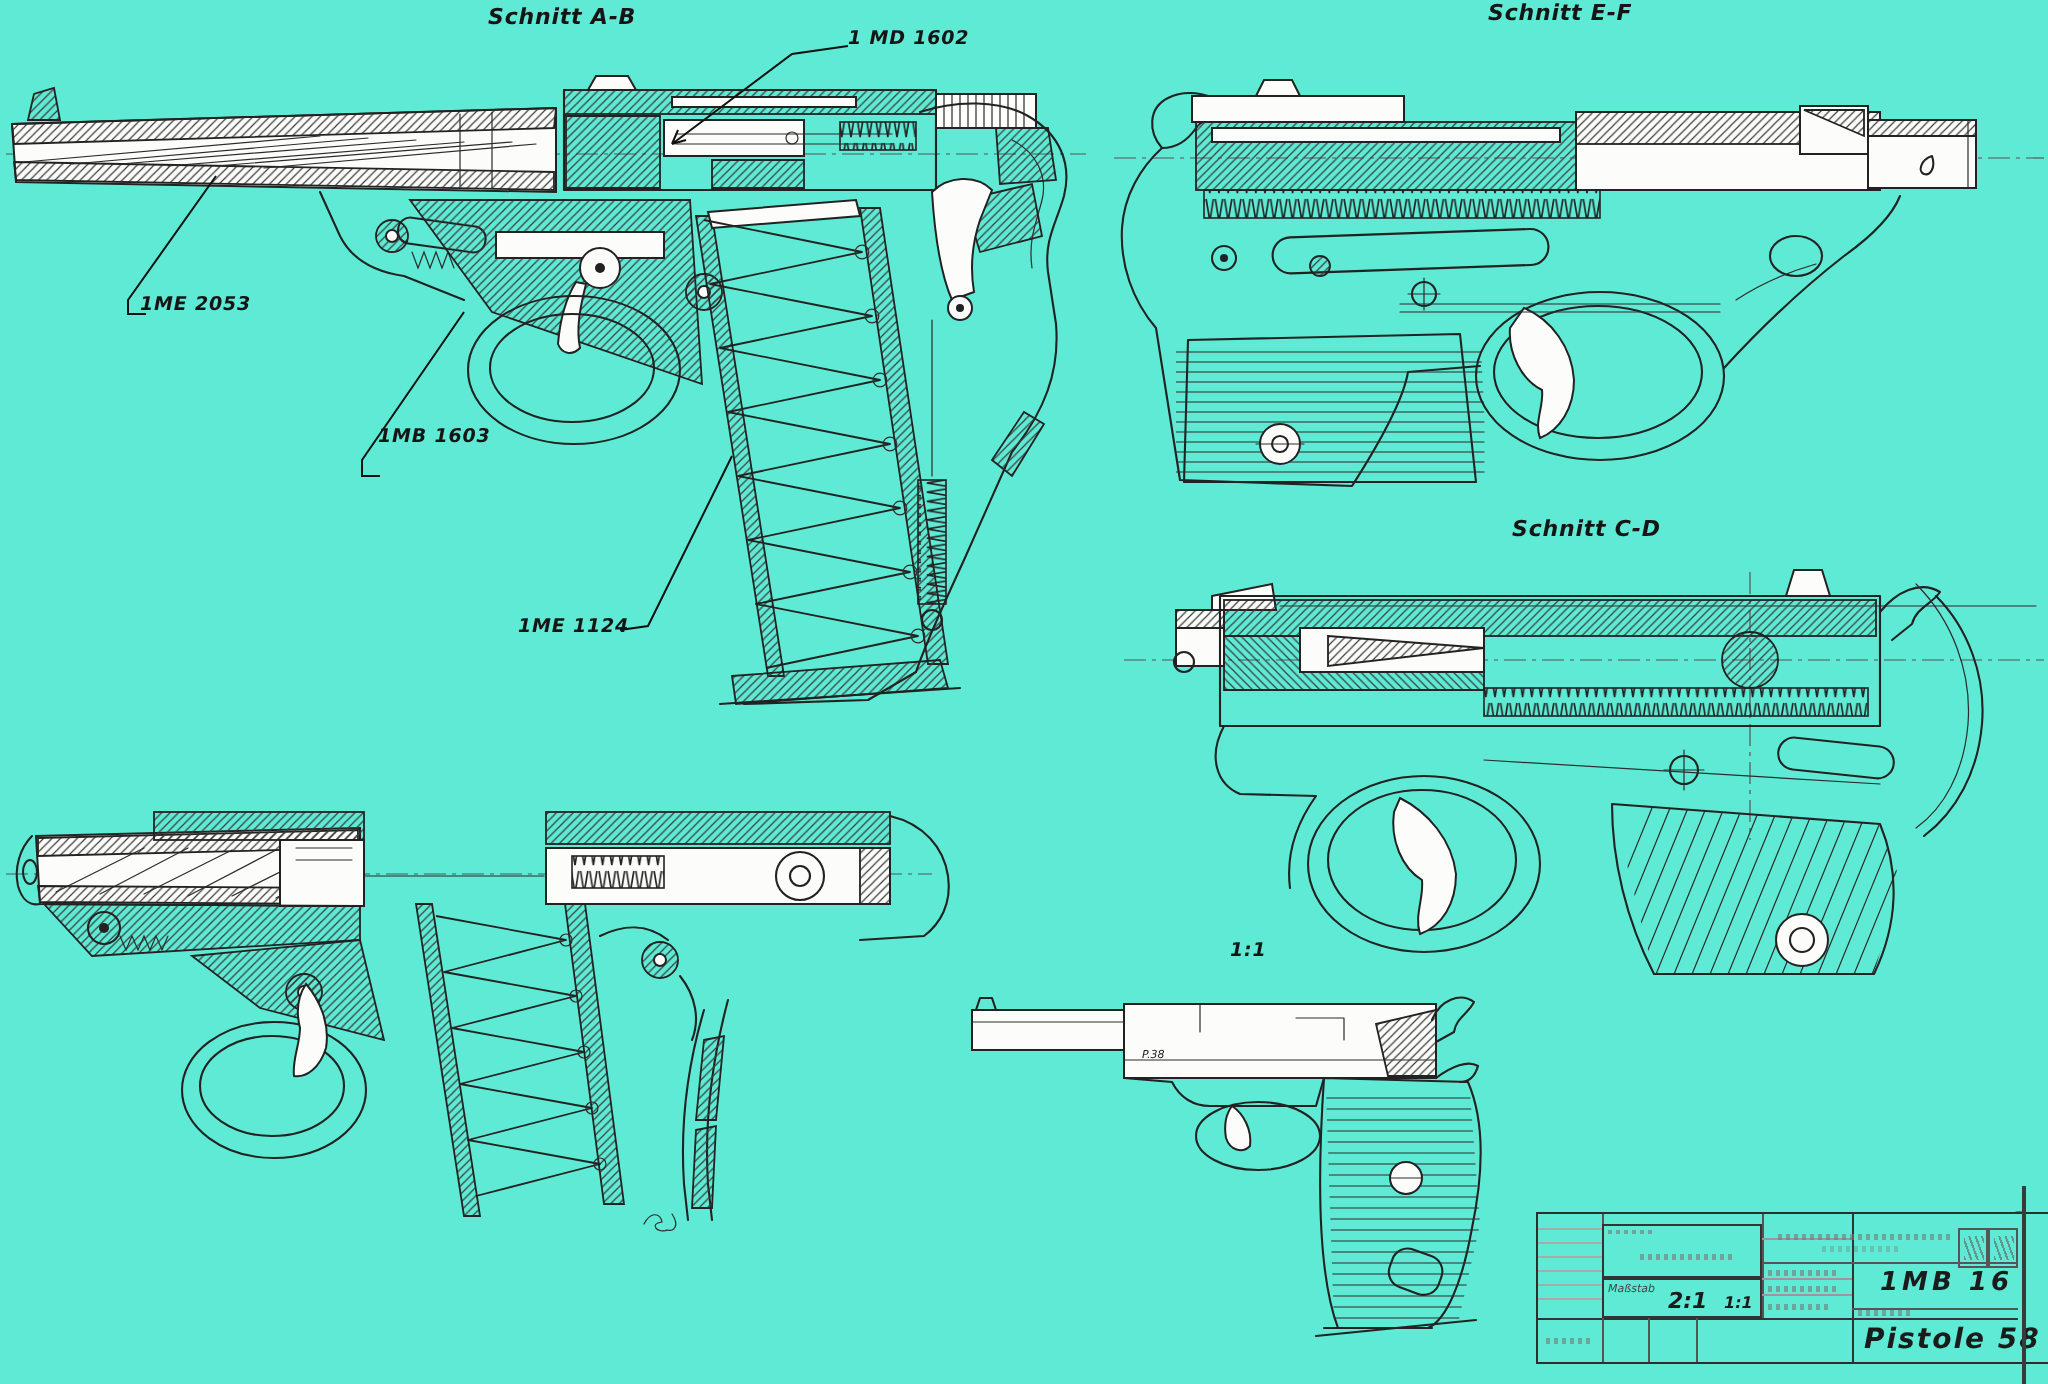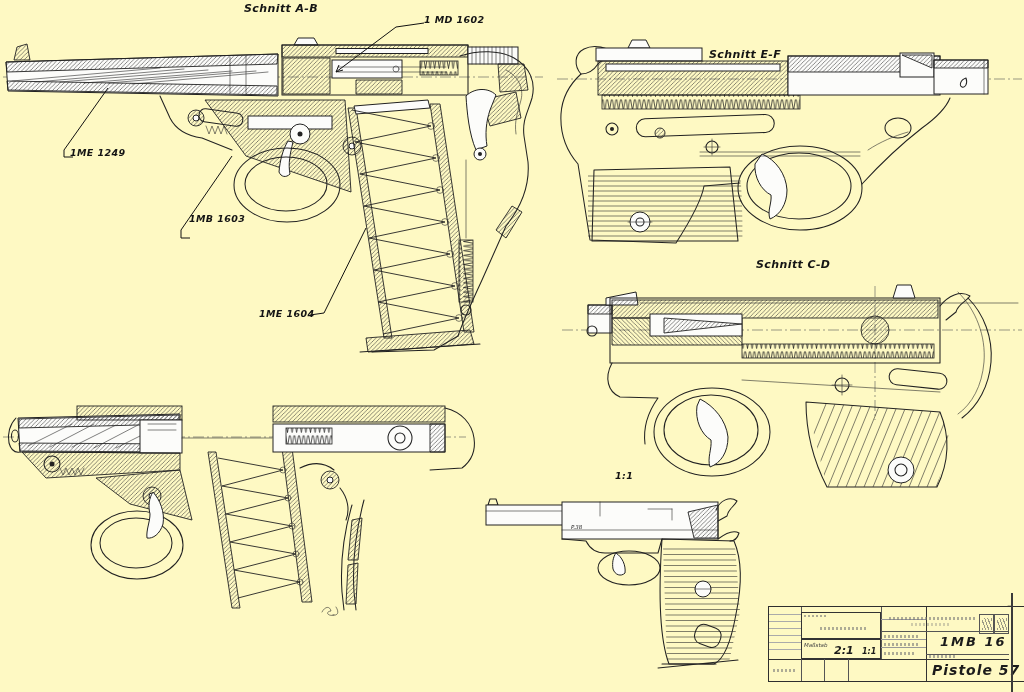--- a/index.html
+++ b/index.html
@@ -1,17 +1,17 @@
 <!DOCTYPE html>
 <html><head>
 <meta charset="utf-8">
 <style>
   html,body{margin:0;padding:0;}
   body{width:1024px;height:692px;overflow:hidden;background:#e8e8e8;}
-  .sheet{position:relative;width:1024px;height:692px;background:#fef9c3;font-family:"DejaVu Sans",sans-serif;}
+  .sheet{position:relative;width:1024px;height:692px;background:#5eead4;font-family:"DejaVu Sans",sans-serif;}
   svg.art{position:absolute;left:0;top:0;}
   
   .o{fill:none;stroke:#222;stroke-width:1.05;stroke-linecap:round;stroke-linejoin:round;}
   .t{fill:none;stroke:#2b2b2b;stroke-width:.6;stroke-linecap:round;}
   .z{fill:none;stroke:#222;stroke-width:.9;stroke-linejoin:round;}
   .w{fill:#fcfcfa;stroke:#222;stroke-width:1;}
   .h{fill:url(#h45);stroke:#222;stroke-width:.9;}
   .h2{fill:url(#h135);stroke:#222;stroke-width:.9;}
   .sp{fill:url(#spg);stroke:#222;stroke-width:.8;}
   .spv{fill:url(#spgv);stroke:#222;stroke-width:.8;}
@@ -309,28 +309,28 @@
         <path class="o" d="M662,664 L716,664 M658,668 L738,660"></path>
       </g>
     </g>
 
     <g>
       <path class="t" d="M1008,606 H1012" stroke-width="1.2"></path>
     </g>
   </svg>
 
   <div class="lbl cap" style="left:244px;top:2px;">Schnitt A-B</div>
-  <div class="lbl cap" style="left:709px;top:0px;margin-top:48px;">Schnitt E-F</div>
+  <div class="lbl cap" style="left:744px;top:0px;">Schnitt E-F</div>
   <div class="lbl cap" style="left:756px;top:258px;">Schnitt C-D</div>
   <div class="lbl" style="left:615px;top:470px;font-size:9.5px;">1:1</div>
 
   <div class="lbl part" style="left:424px;top:14px;">1 MD 1602</div>
-  <div class="lbl part" style="left:70px;top:147px;">1ME 1249</div>
+  <div class="lbl part" style="left:70px;top:147px;">1ME 2053</div>
   <div class="lbl part" style="left:189px;top:213px;">1MB 1603</div>
-  <div class="lbl part" style="left:259px;top:308px;">1ME 1604</div>
+  <div class="lbl part" style="left:259px;top:308px;">1ME 1124</div>
 
   <div class="tb">
 
     <div class="gl" style="left:32px;top:0;width:0;height:52px;border-left:1px solid #555;"></div>
     <div class="gl" style="left:0;top:7px;width:32px;border-top:1px solid #aaa;"></div>
     <div class="gl" style="left:0;top:14px;width:32px;border-top:1px solid #aaa;"></div>
     <div class="gl" style="left:0;top:21px;width:32px;border-top:1px solid #aaa;"></div>
     <div class="gl" style="left:0;top:28px;width:32px;border-top:1px solid #aaa;"></div>
     <div class="gl" style="left:0;top:35px;width:32px;border-top:1px solid #aaa;"></div>
     <div class="gl" style="left:0;top:42px;width:32px;border-top:1px solid #aaa;"></div>
@@ -376,19 +376,19 @@
     </div>
 
     <div class="cell" style="left:157px;top:24px;width:83px;height:23px;">
       <div class="tbtxt" style="left:14px;top:3px;font-size:13px;font-weight:700;letter-spacing:2px;font-style:italic;">1MB 16</div>
     </div>
     <div class="sq" style="left:160px;top:48px;width:26px;"></div>
 
     <div class="sq" style="left:4px;top:62px;width:24px;"></div>
 
     <div class="cell" style="left:157px;top:52px;width:83px;height:22px;">
-      <div class="tbtxt" style="left:6px;top:3px;font-size:14px;font-weight:700;letter-spacing:1px;">Pistole 57</div>
+      <div class="tbtxt" style="left:6px;top:3px;font-size:14px;font-weight:700;letter-spacing:1px;">Pistole 58</div>
     </div>
   </div>
 
   <div class="frame-v"></div>
 
 </div>
 
 </body></html>

